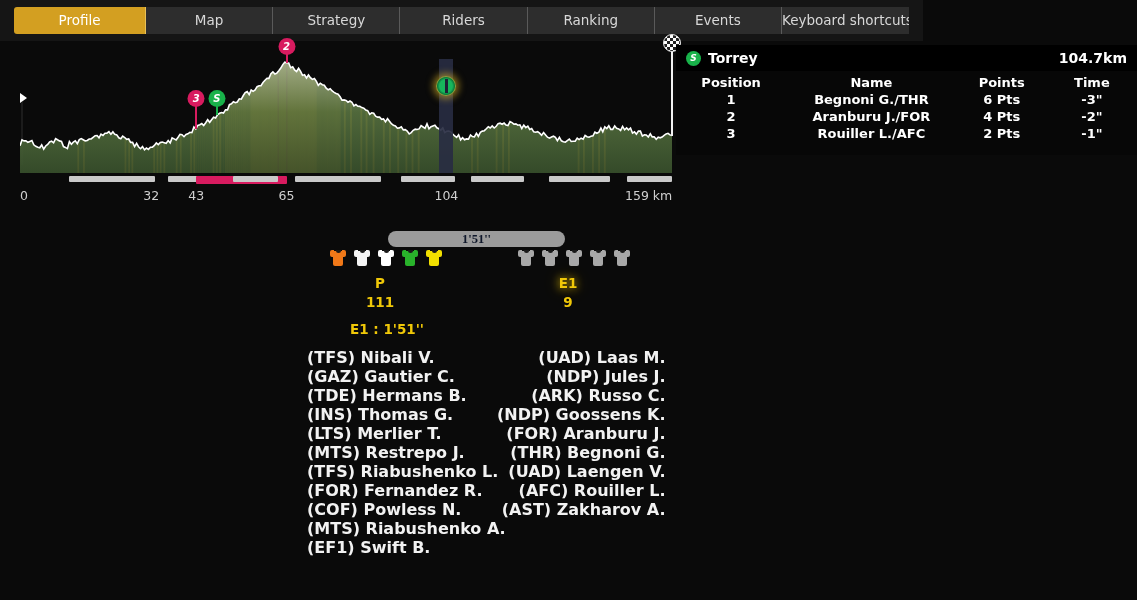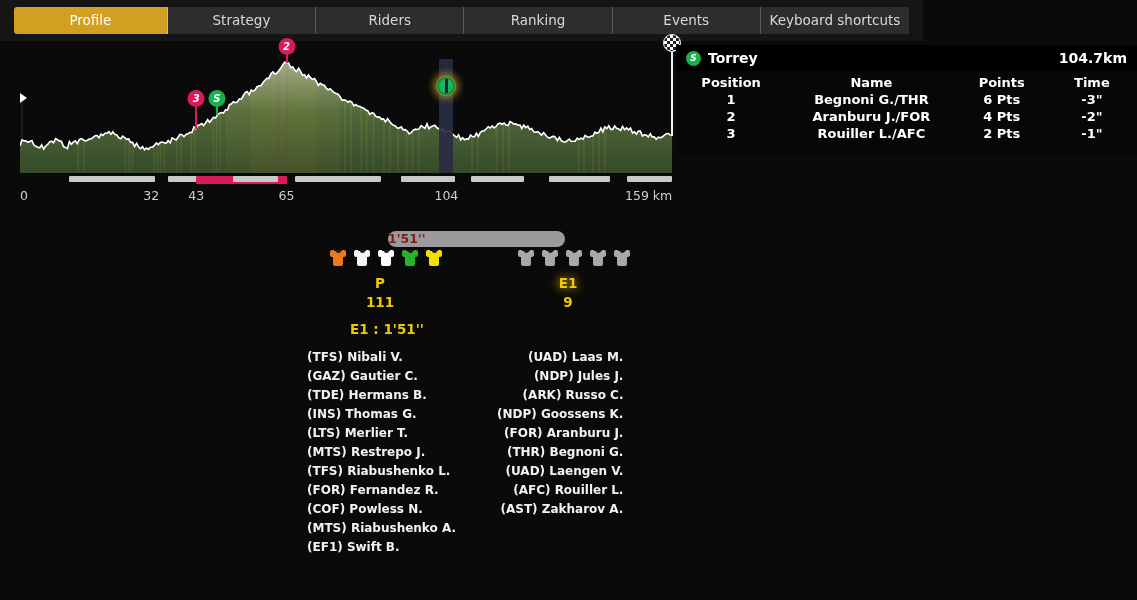--- a/index.html
+++ b/index.html
@@ -109,22 +109,22 @@
     padding: 1px 0;
   }
   #rp-table th { padding-top: 4px; }
   .col-pos { width: 110px; } .col-name { width: 170px; }
   .col-pts { width: 90px; } .col-time { width: 90px; }
 
   
   #gap-pill {
     position: absolute; left: 388px; top: 231px; width: 177px; height: 16px;
     background: #9b9b9b; border-radius: 8px;
-    color: #7f1d1d; font-size: 12.5px; font-weight: bold;
-    line-height: 16px;
+    color: #0f172a; font-size: 12.5px; font-weight: bold;
+    text-align: center; line-height: 16px; font-family: Liberation Serif, serif;
   }
 
   .jersey-row { position: absolute; display: flex; gap: 8px; }
   .jersey { position: relative; width: 16px; height: 18px; }
   .jersey .body {
     position: absolute; left: 3px; top: 3px; width: 10px; height: 15px;
     border-radius: 1px 1px 2px 2px;
   }
   .jersey .sl-l, .jersey .sl-r {
     position: absolute; top: 2px; width: 4px; height: 7px;
@@ -146,33 +146,34 @@
 
   .grp-label {
     position: absolute; color: #f0c808; font-size: 13.5px; font-weight: bold;
     text-align: center; white-space: nowrap;
   }
   .grp-label.glow { text-shadow: 0 0 9px rgba(240,200,8,0.85), 0 0 16px rgba(240,200,8,0.45); }
 
   
   .rider-list { position: absolute; top: 348px; }
   .rider-list li {
-    list-style: none; color: #f2f2f2; font-size: 12px; font-weight: bold;
+    list-style: none; color: #f2f2f2; font-size: 16px; font-weight: bold;
     line-height: 19px; white-space: nowrap;
   }
   #list-left { left: 307px; }
   #list-right { left: 497px; text-align: right; }
 </style>
 </head>
 <body>
 
 <div id="app">
 
   <div id="tabbar">
       <div class="tab w0 active">Profile</div>
+      <div class="tab w1">Map</div>
       <div class="tab w3">Strategy</div>
       <div class="tab w2">Riders</div>
       <div class="tab w4">Ranking</div>
       <div class="tab w5">Events</div>
       <div class="tab w6">Keyboard shortcuts</div>
     </div>
 
   <div id="profile-wrap">
     <div id="start-arrow"></div>
     <div id="start-line"></div>

